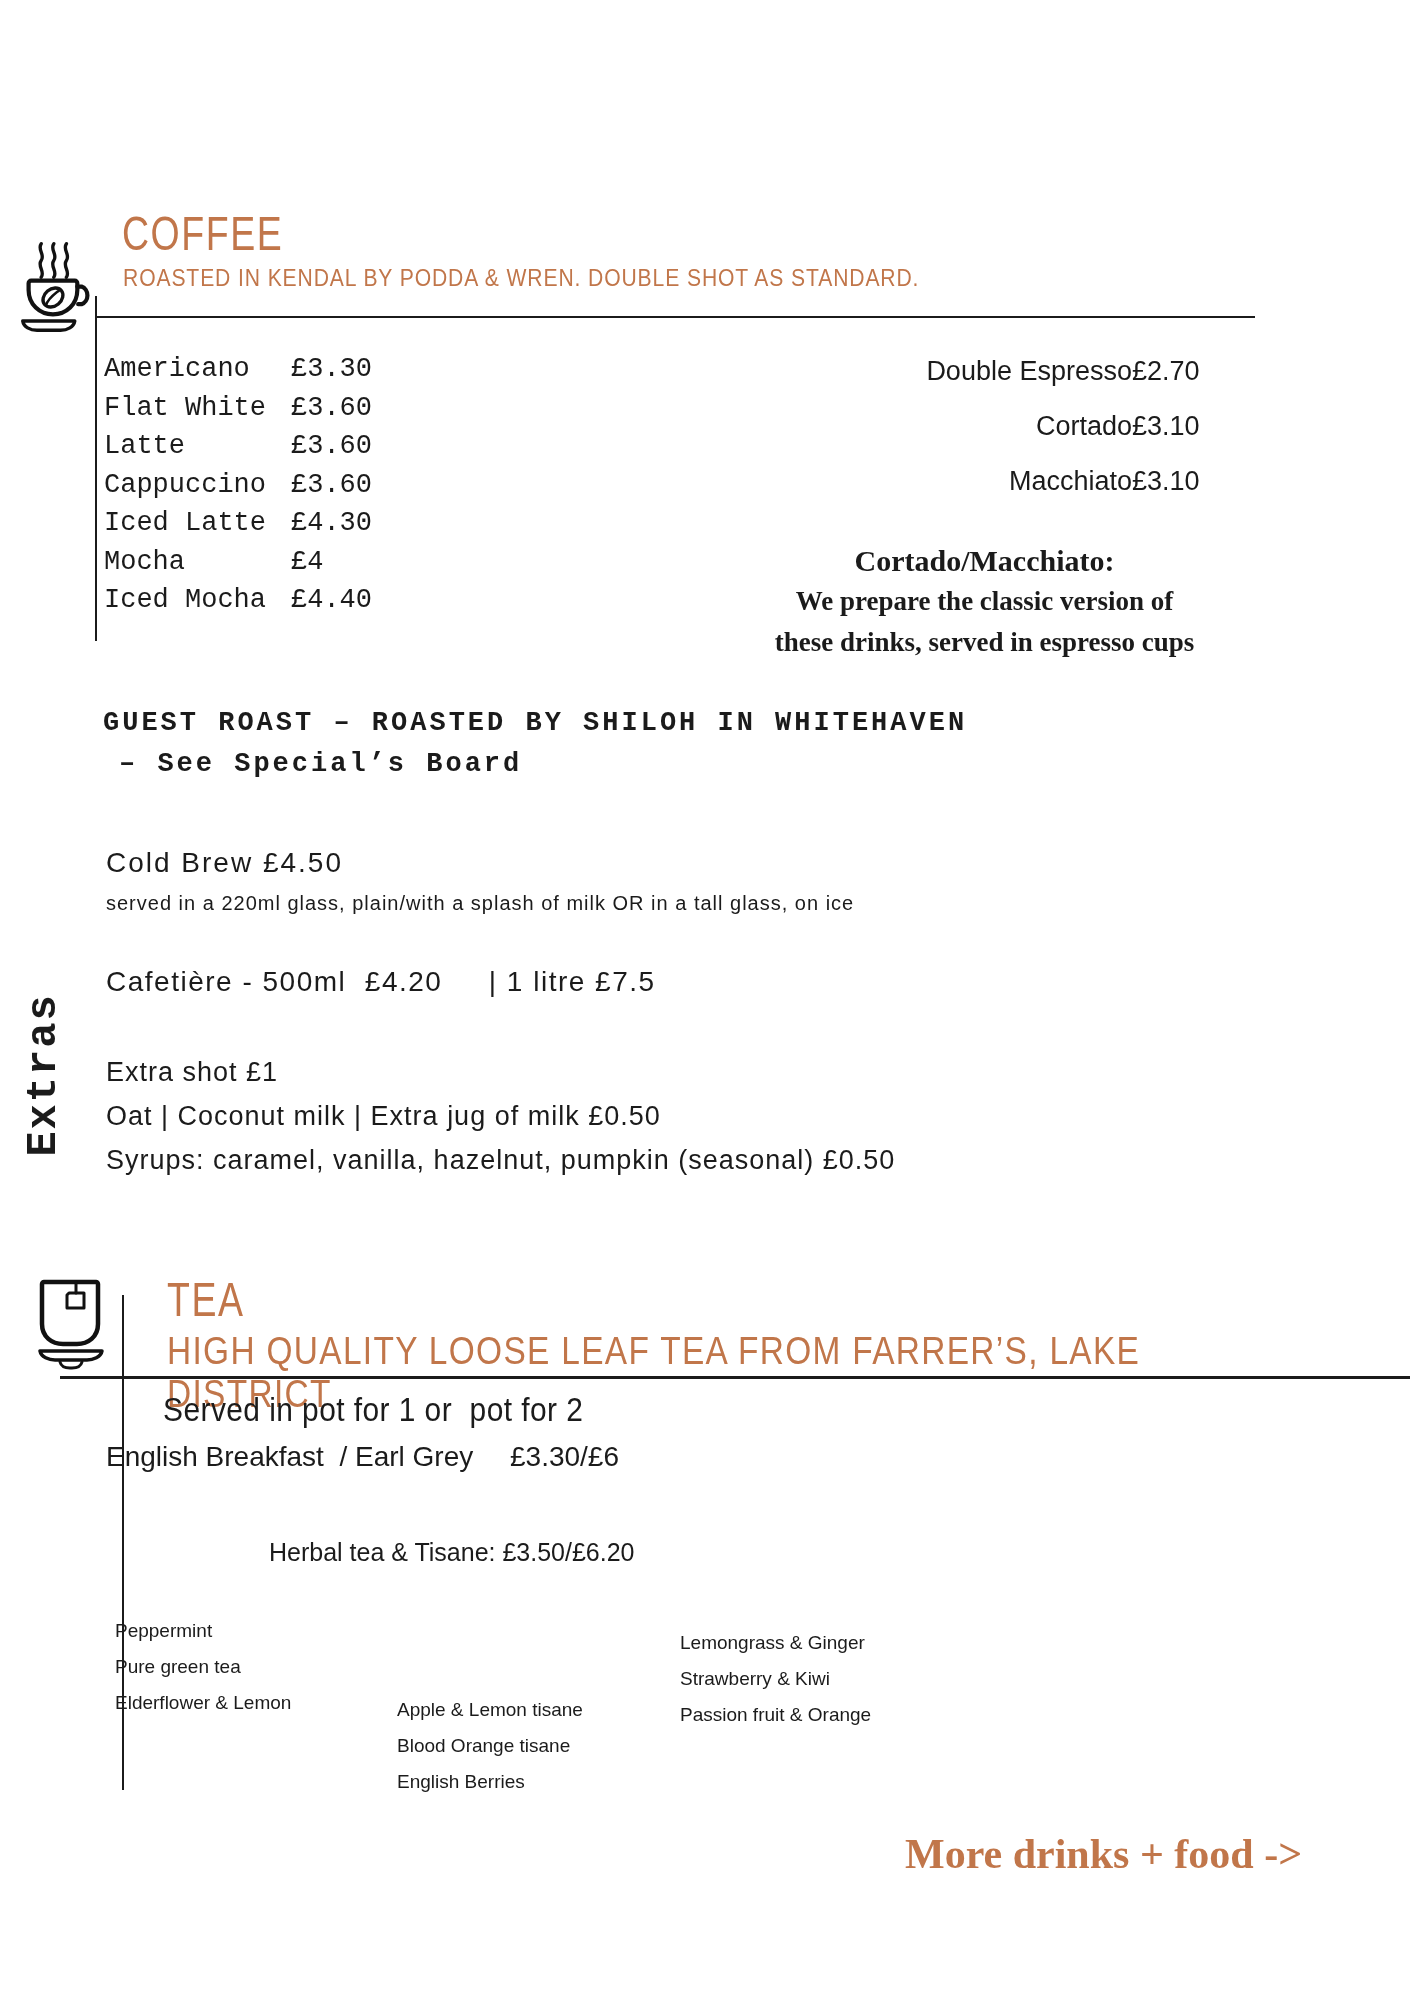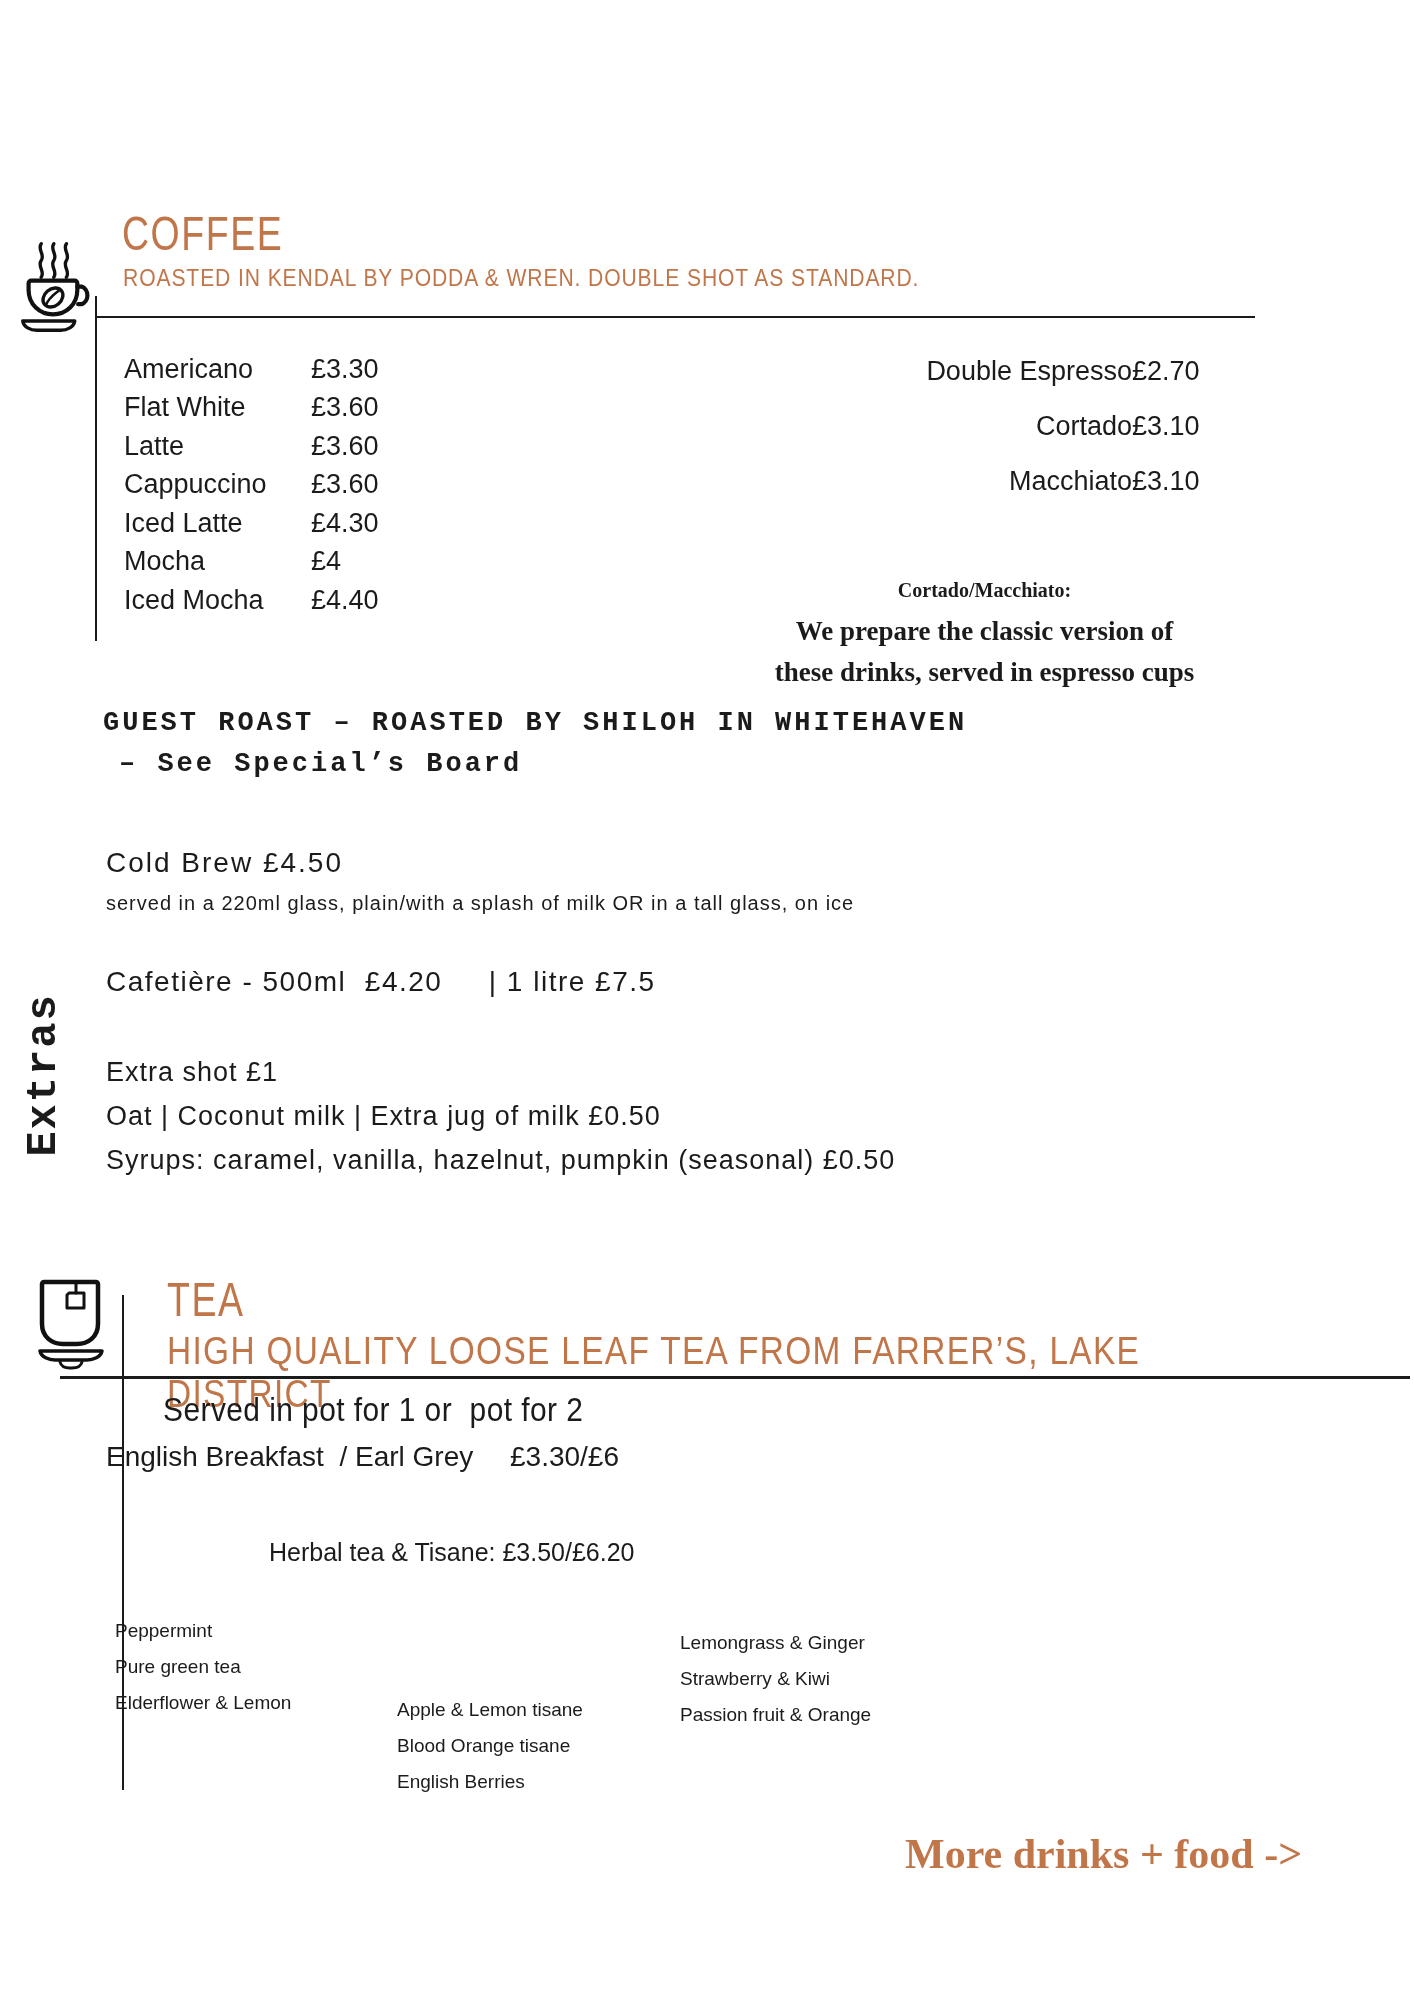--- a/index.html
+++ b/index.html
@@ -12,29 +12,29 @@
   .serif{font-family:"Liberation Serif",serif;font-weight:bold;}
   .accent{color:var(--accent);}
   .condL{transform:scaleX(0.78);transform-origin:left top;}
   .condM{transform:scaleX(0.88);transform-origin:left top;}
   .line{background:var(--ink);}
   .pre{white-space:pre;}
 
   .section-title{font-size:48px;letter-spacing:2px;}
   .section-sub{font-size:24px;letter-spacing:1px;}
 
-  .price-list-left{left:124px;top:350px;width:420px;font-size:27px;}
+  .price-list-left{left:104px;top:350px;width:420px;font-size:27px;font-family:Liberation Mono, monospace;}
   .price-list-left .row{display:flex;height:38.5px;align-items:center;}
   .price-list-left .nm{width:187px;}
   .price-list-right{left:770px;top:344px;width:450px;font-size:27px;}
   .price-list-right .row{display:flex;height:55px;align-items:center;text-align:right;}
   .price-list-right .nm{width:362px;}
 
   .note{left:752px;top:540px;width:465px;text-align:center;font-size:27px;line-height:41px;}
-  .note .nt{font-size:20px;margin-top:30px;}
+  .note .nt{font-size:30px;}
 
   .guest{left:103px;top:703px;font-size:27px;letter-spacing:3px;line-height:41px;}
   .guest .l2{padding-left:16px;}
 
   .coldbrew{left:106px;top:843px;line-height:40px;}
   .coldbrew .l1{font-size:28px;letter-spacing:2px;}
   .coldbrew .l2{font-size:20px;letter-spacing:1px;}
 
   .cafetiere{left:106px;top:966px;font-size:28px;letter-spacing:1.5px;}
 

